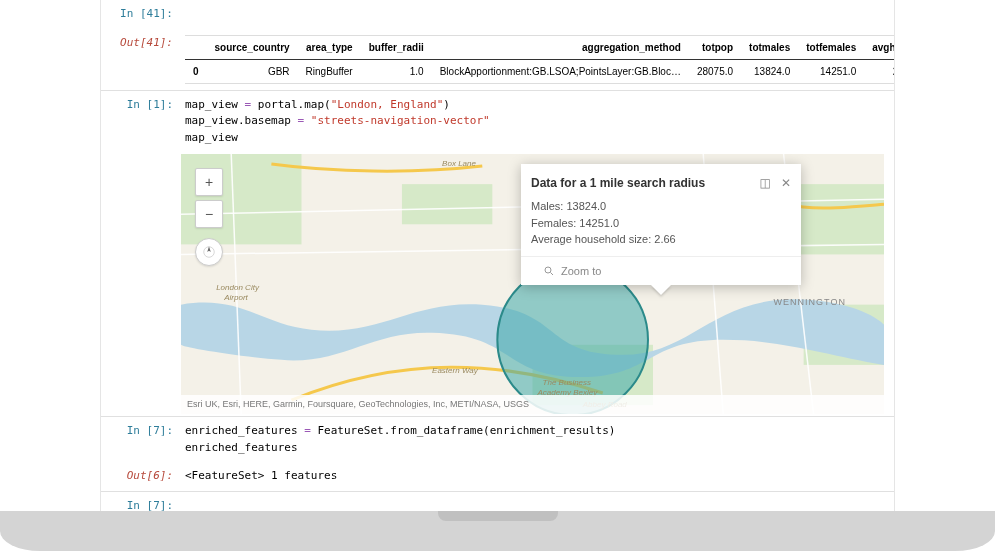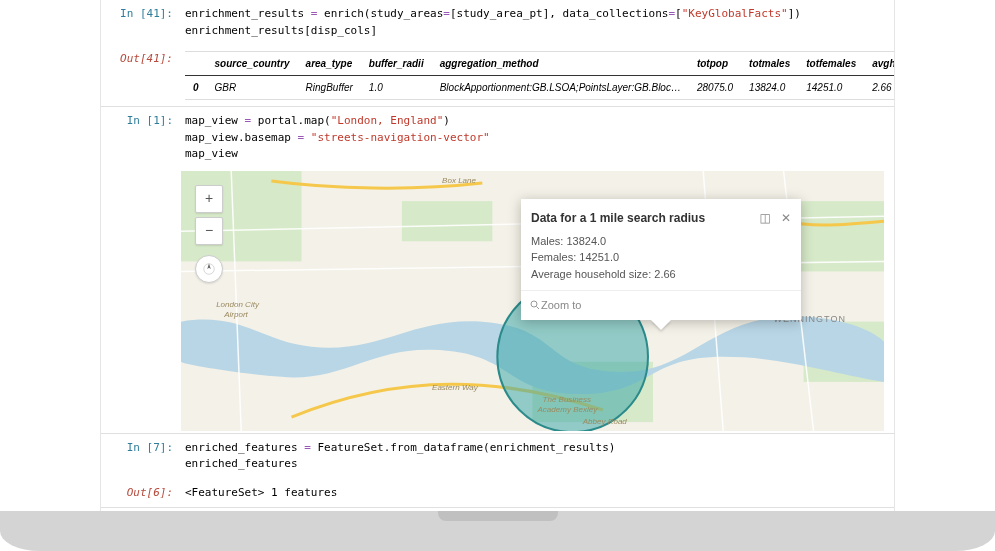--- a/index.html
+++ b/index.html
@@ -26,58 +26,56 @@
   .cell { border-top: 1px solid #e0e0e0; display: flex; font-family: Menlo, Consolas, monospace; font-size: 11px; line-height: 1.5; }
   .cell.first { border-top: none; }
   .prompt { width: 80px; flex: 0 0 80px; text-align: right; padding: 6px 8px 6px 0; }
   .prompt.in { color: #2e7d9a; }
   .prompt.out { color: #b74a3c; font-style: italic; }
   .cell-body { flex: 1; padding: 6px 10px 6px 4px; overflow: hidden; white-space: pre; }
   .tok-op { color: #9b59b6; }
   .tok-str { color: #c0392b; }
 
   .df-table { font-family: -apple-system, sans-serif; font-size: 10px; border-collapse: collapse; width: 100%; }
-  .df-table th, .df-table td { padding: 4px 8px; text-align: left; border-bottom: 1px solid #ddd; white-space: nowrap; font-style: italic; }
+  .df-table th, .df-table td { padding: 4px 8px; text-align: right; border-bottom: 1px solid #ddd; white-space: nowrap; }
   .df-table th { font-weight: 700; border-bottom: 1px solid #333; border-top: 1px solid #ddd; }
   .df-table td.idx, .df-table th.idx { font-weight: 700; }
 
   .map-wrap { position: relative; width: 100%; height: 260px; background: #eef5ee; overflow: hidden; font-family: -apple-system, sans-serif; }
   .map-svg { position: absolute; inset: 0; }
   .map-controls { position: absolute; left: 14px; top: 14px; display: flex; flex-direction: column; gap: 4px; }
   .map-btn { width: 28px; height: 28px; background: #fff; border: 1px solid #ccc; border-radius: 2px; display: flex; align-items: center; justify-content: center; font-size: 14px; color: #555; cursor: pointer; box-shadow: 0 1px 2px rgba(0,0,0,0.1); }
   .map-home { margin-top: 6px; width: 28px; height: 28px; background: #fff; border: 1px solid #ccc; border-radius: 50%; display: flex; align-items: center; justify-content: center; box-shadow: 0 1px 2px rgba(0,0,0,0.1); }
   .map-home svg { width: 14px; height: 14px; }
 
-  .popup { position: absolute; left: 340px; top: 28px; width: 280px; background: #fff; box-shadow: 0 2px 12px rgba(0,0,0,0.25); font-size: 11px; }
+  .popup { position: absolute; left: 340px; top: 10px; width: 280px; background: #fff; box-shadow: 0 2px 12px rgba(0,0,0,0.25); font-size: 11px; }
   .popup-head { display: flex; align-items: center; padding: 10px 10px 6px; }
   .popup-title { flex: 1; font-weight: 600; font-size: 12px; color: #333; }
   .popup-icons { display: flex; gap: 10px; color: #888; font-size: 12px; }
   .popup-body { padding: 0 10px 8px; color: #555; line-height: 1.5; }
-  .popup-foot { border-top: 1px solid #eee; padding: 6px 8px; color: #888; display: flex; align-items: center; }
+  .popup-foot { border-top: 1px solid #eee; padding: 6px 22px; color: #888; display: flex; align-items: center; gap: 6px; }
   .popup-tail { position: absolute; left: 50%; bottom: -10px; width: 0; height: 0; border-left: 10px solid transparent; border-right: 10px solid transparent; border-top: 10px solid #fff; transform: translateX(-50%); filter: drop-shadow(0 2px 1px rgba(0,0,0,0.15)); }
 
   .attribution { position: absolute; left: 0; right: 0; bottom: 0; background: rgba(255,255,255,0.85); font-size: 9px; color: #777; padding: 3px 6px; }
 
   .road-label { font-size: 8px; fill: #9a8a60; font-style: italic; }
   .place-label { font-size: 9px; fill: #888; letter-spacing: 1px; }
   .road-major { stroke: #f5c84c; stroke-width: 3; fill: none; }
   .road-minor { stroke: #fff; stroke-width: 1.5; fill: none; opacity: 0.9; }
   .river { fill: #b8d6e6; }
   .park { fill: #d6e9c8; }
 </style>
 </head>
 <body>
 
 <div class="laptop">
   <div class="screen">
 
     <div class="cell first">
       <div class="prompt in">In [41]:</div>
-      <div class="cell-body"><span id="code41">enrichment_results <span class="tok-op">=</span> enrich(study_areas<span class="tok-op">=</span>[study_area_pt], data_collections<span class="tok-op">=</span>[<span class="tok-str">"KeyGlobalFacts"</span>])
-enrichment_results[disp_cols]</span></div>
     </div>
 
     <div class="cell" style="border-top:none">
       <div class="prompt out">Out[41]:</div>
       <div class="cell-body" style="white-space:normal;padding-right:20px">
         <table class="df-table">
           <thead>
               <tr>
             <th class="idx"></th>
             <th>source_country</th>
@@ -180,20 +178,21 @@
             <div class="popup-foot">
               <svg width="12" height="12" viewBox="0 0 24 24">
                   <circle cx="10" cy="10" r="6" fill="none" stroke="#999" stroke-width="2"></circle>
                   <line x1="15" y1="15" x2="20" y2="20" stroke="#999" stroke-width="2"></line>
                 </svg>
               <span>Zoom to</span>
             </div>
             <div class="popup-tail"></div>
           </div>
 
+          <div class="attribution">Esri UK, Esri, HERE, Garmin, Foursquare, GeoTechnologies, Inc, METI/NASA, USGS</div>
         </div>
       </div>
     </div>
 
     <div class="cell">
       <div class="prompt in">In [7]:</div>
       <div class="cell-body"><span id="code6">enriched_features <span class="tok-op">=</span> FeatureSet.from_dataframe(enrichment_results)
 enriched_features</span></div>
     </div>
     <div class="cell" style="border-top:none">

